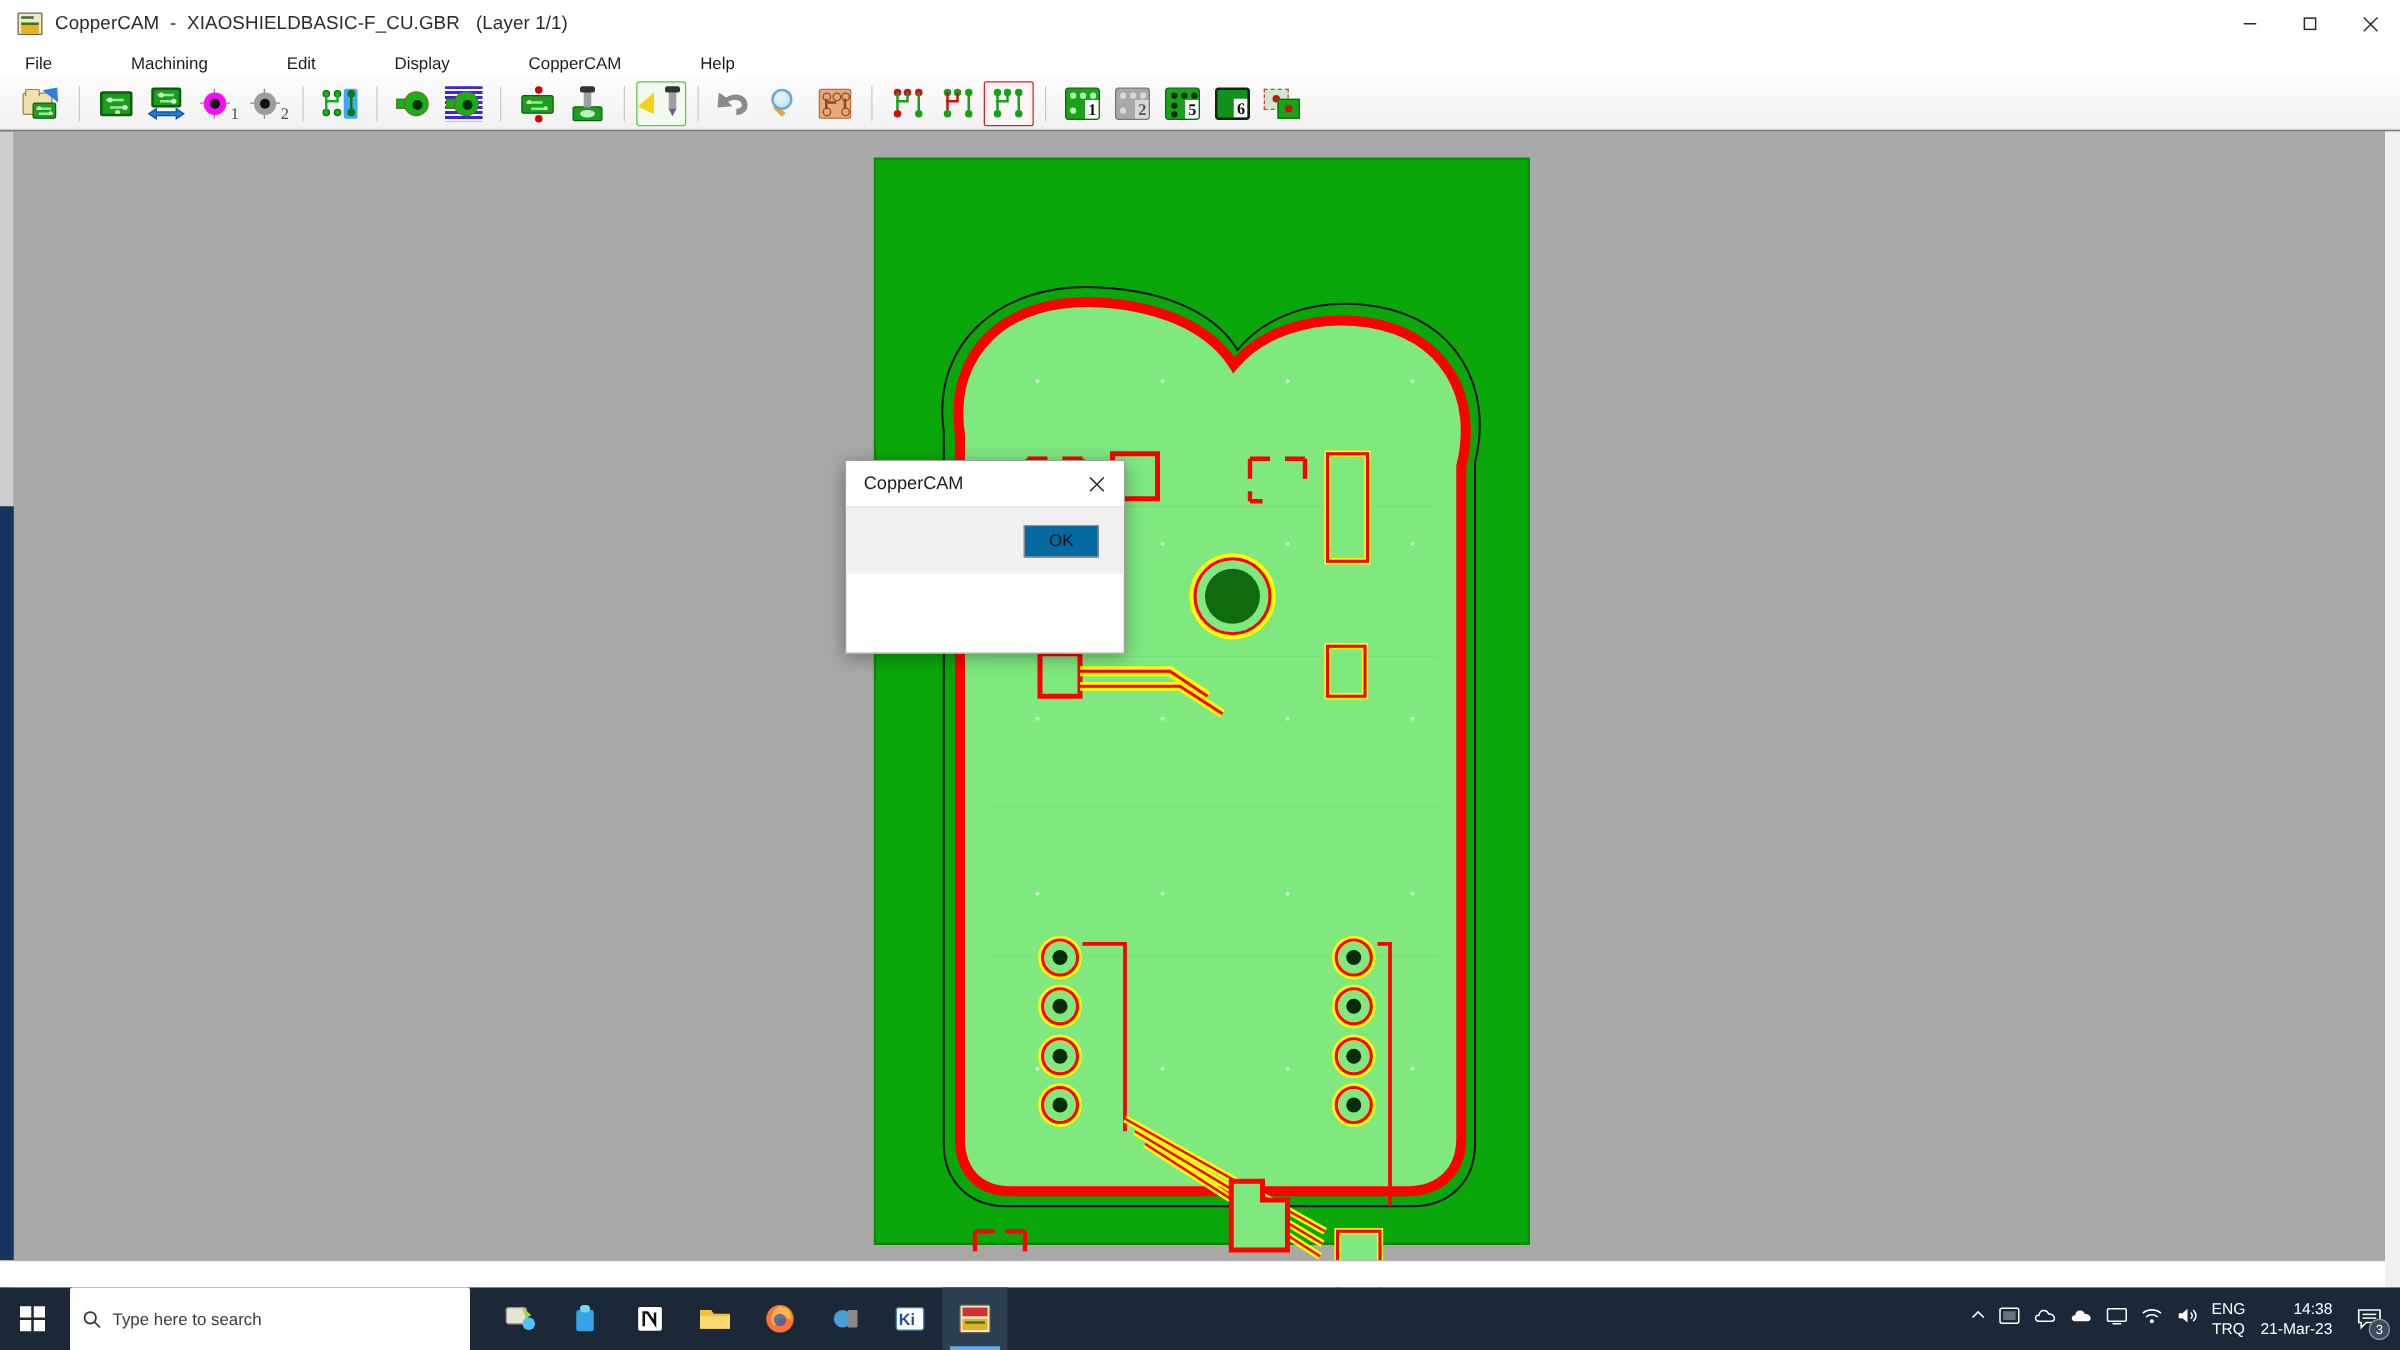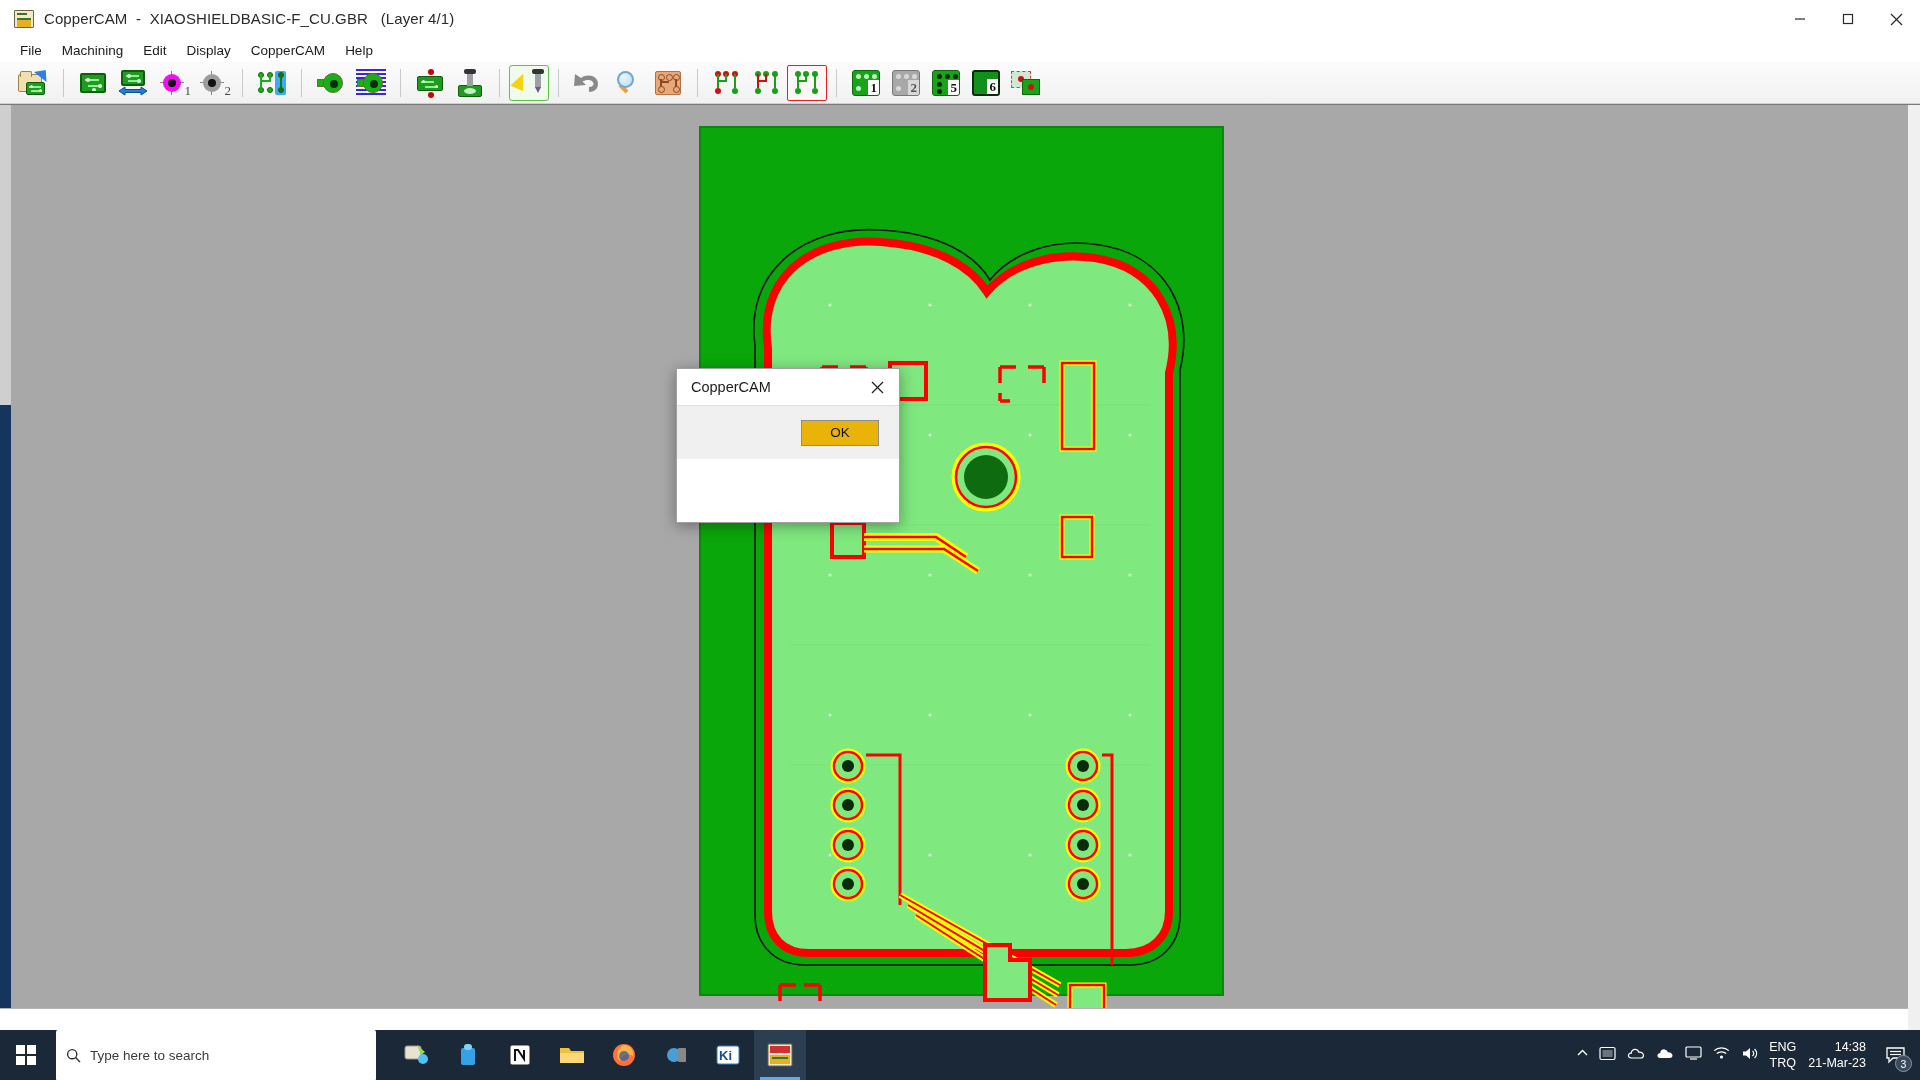--- a/index.html
+++ b/index.html
@@ -58,21 +58,21 @@
     color: #2b2b2b;
   }
   .win-btn svg { display: block; }
 
   
   .menubar {
     height: 24px; min-height: 24px;
     background: #ffffff;
     display: flex; align-items: center;
     padding-left: 10px;
-    font-size: 13.5px; color: #1b1b1b;
+    font-size: 13.5px; color: #1b1b1b; gap: 43px;
   }
   .menu-item { padding: 2px 10px; white-space: nowrap; }
 
   
   .toolbar {
     height: 42px; min-height: 42px;
     background: linear-gradient(#fcfcfc, #f1f1f1);
     border-bottom: 1px solid #cfcfcf;
     display: flex; align-items: center;
     padding-left: 14px; gap: 0px;
@@ -263,22 +263,22 @@
   }
   .err-icon::before { transform: rotate(45deg); }
   .err-icon::after  { transform: rotate(-45deg); }
   .dlg-msg { font-size:14.5px; color:#1b1b1b; }
   .dlg-footer {
     height:54px; background:#f0f0f0; border-top:1px solid #dfdfdf;
     display:flex; align-items:center; justify-content:flex-end;
     padding-right:20px;
   }
   .dlg-ok {
-    width:78px; height:26px;
-    background:#eab308; border:1px solid #8d8d8d;
+    width:60px; height:26px;
+    background:#0369a1; border:1px solid #8d8d8d;
     font-size:13.5px; color:#111;
     display:flex; align-items:center; justify-content:center;
     font-family:"Liberation Sans", sans-serif;
   }
 
   
   .taskbar {
     position:absolute; left:0; bottom:0;
     width:1920px; height:50px;
     background:#1b2838;
@@ -333,21 +333,21 @@
 <body>
 
 <div class="app-window">
 
   <div class="titlebar">
     <div class="title-icon"></div>
     <div class="title-text">
       <span>CopperCAM</span>
       &nbsp;<span>-</span>&nbsp;
       <span>XIAOSHIELDBASIC-F_CU.GBR</span>
-      &nbsp;&nbsp;<span>(Layer 4/1)</span>
+      &nbsp;&nbsp;<span>(Layer 1/1)</span>
     </div>
     <div class="win-controls">
       <div class="win-btn">
         <svg width="12" height="12" viewBox="0 0 12 12">
             <line x1="1" y1="6" x2="11" y2="6" stroke="#2b2b2b" stroke-width="1.2"></line>
           </svg>
       </div>
       <div class="win-btn">
         <svg width="12" height="12" viewBox="0 0 12 12">
             <rect x="1.5" y="1.5" width="9" height="9" fill="none" stroke="#2b2b2b" stroke-width="1.2"></rect>

